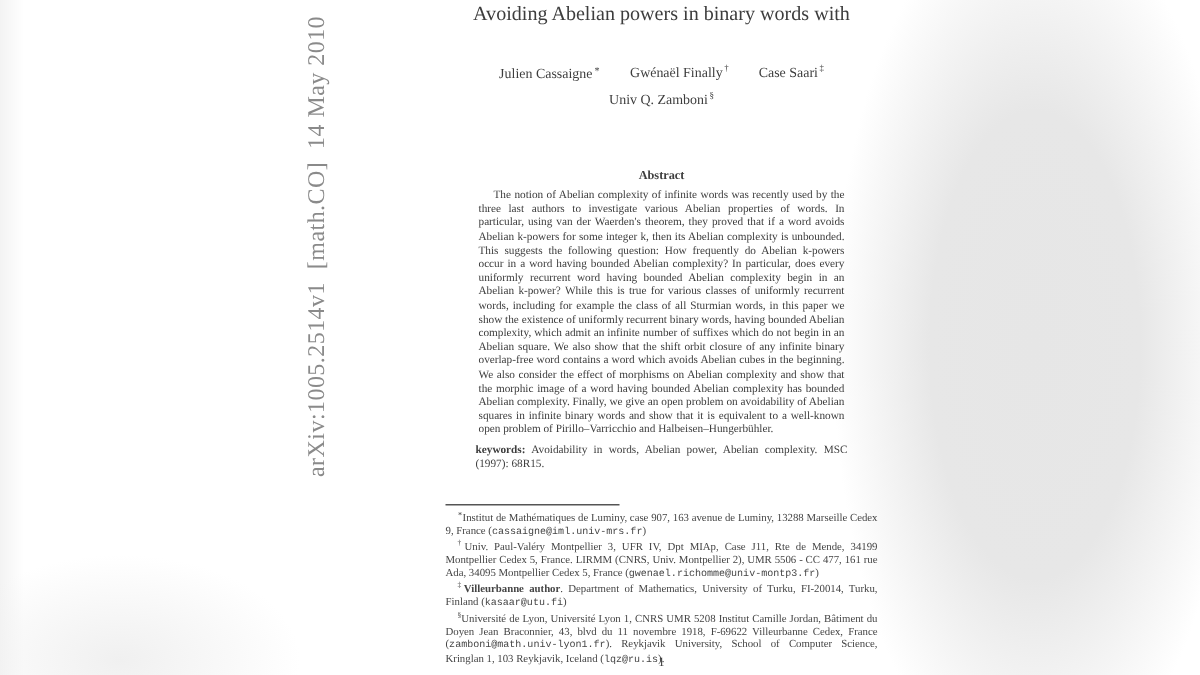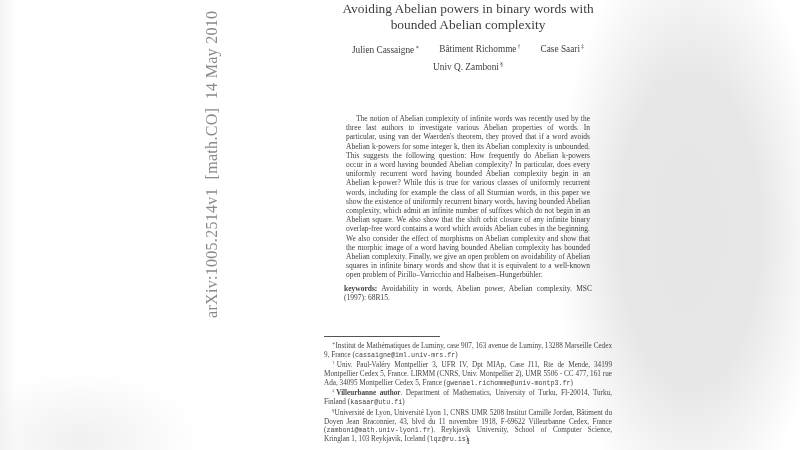--- a/index.html
+++ b/index.html
@@ -32,21 +32,21 @@
     transform-origin: 0 0;
     transform: rotate(-90deg);
     font-size: 16px;
     line-height: 19px;
     color: #8a8a8a;
     white-space: pre;
     letter-spacing: 0.3px;
   }
   .content {
     position: absolute;
-    left: 324px; top: 0;
+    left: 297px; top: 0;
     width: 288px; height: 450px;
     color: #3d3d3d;
   }
   .title {
     position: absolute; top: 1px; left: 0;
     width: 100%; margin: 0;
     text-align: center;
     font-size: 13.4px; font-weight: normal;
     line-height: 15.5px;
   }
@@ -112,34 +112,35 @@
 <body>
 
 <div class="stage">
   <div class="bg-shade-right"></div>
   <div class="bg-shade-bottomleft"></div>
 
   <div class="watermark">arXiv:1005.2514v1  [math.CO]  14 May 2010</div>
 
   <div class="content">
 
-    <h1 class="title"><span>Avoiding Abelian powers in binary words with</span><br><span>bounded Abelian complexity</span></h1>
+    <h1 class="title"><span>Avoiding Abelian powers in binary words with</span><br></h1>
 
     <div class="authors-row1">
       <span class="author"><span>Julien Cassaigne</span><sup>∗</sup></span>
-      <span class="author"><span>Bâtiment Richomme</span><sup>†</sup></span>
+      <span class="author"><span>Gwénaël Finally</span><sup>†</sup></span>
       <span class="author"><span>Case Saari</span><sup>‡</sup></span>
     </div>
 
     <div class="authors-row2">
       <span class="author"><span>Univ Q. Zamboni</span><sup>§</sup></span>
     </div>
 
 
     <div class="abstract">
+      <div class="abs-head">Abstract</div>
       <p class="abs-body">The notion of Abelian complexity of infinite words was recently used by the three last authors to investigate various Abelian properties of words. In particular, using van der Waerden's theorem, they proved that if a word avoids Abelian k-powers for some integer k, then its Abelian complexity is unbounded. This suggests the following question: How frequently do Abelian k-powers occur in a word having bounded Abelian complexity? In particular, does every uniformly recurrent word having bounded Abelian complexity begin in an Abelian k-power? While this is true for various classes of uniformly recurrent words, including for example the class of all Sturmian words, in this paper we show the existence of uniformly recurrent binary words, having bounded Abelian complexity, which admit an infinite number of suffixes which do not begin in an Abelian square. We also show that the shift orbit closure of any infinite binary overlap-free word contains a word which avoids Abelian cubes in the beginning. We also consider the effect of morphisms on Abelian complexity and show that the morphic image of a word having bounded Abelian complexity has bounded Abelian complexity. Finally, we give an open problem on avoidability of Abelian squares in infinite binary words and show that it is equivalent to a well-known open problem of Pirillo–Varricchio and Halbeisen–Hungerbühler.</p>
       <p class="keywords"><span class="bf">keywords:</span> <span>Avoidability in words, Abelian power, Abelian complexity. MSC (1997): 68R15.</span></p>
     </div>
 
     <div class="fn-rule"></div>
 
     <div class="footnotes">
         <p class="footnote"><sup>∗</sup><span>Institut de Mathématiques de Luminy, case 907, 163 avenue de Luminy, 13288 Marseille Cedex 9, France (</span><span class="tt">cassaigne@iml.univ-mrs.fr</span><span>)</span></p>
         <p class="footnote"><sup>†</sup><span>Univ. Paul-Valéry Montpellier 3, UFR IV, Dpt MIAp, Case J11, Rte de Mende, 34199 Montpellier Cedex 5, France. LIRMM (CNRS, Univ. Montpellier 2), UMR 5506 - CC 477, 161 rue Ada, 34095 Montpellier Cedex 5, France (</span><span class="tt">gwenael.richomme@univ-montp3.fr</span><span>)</span></p>
         <p class="footnote"><sup>‡</sup><span class="bf">Villeurbanne author</span><span>. Department of Mathematics, University of Turku, FI-20014, Turku, Finland (</span><span class="tt">kasaar@utu.fi</span><span>)</span></p>

